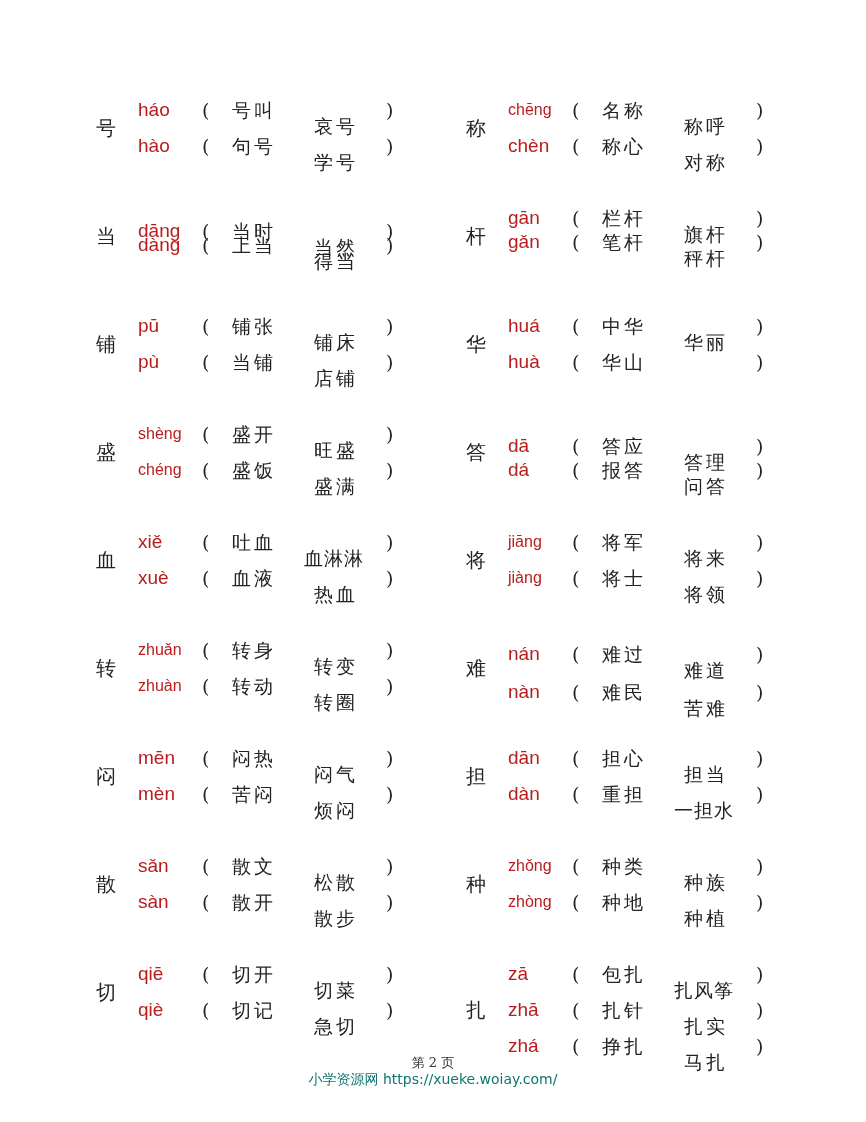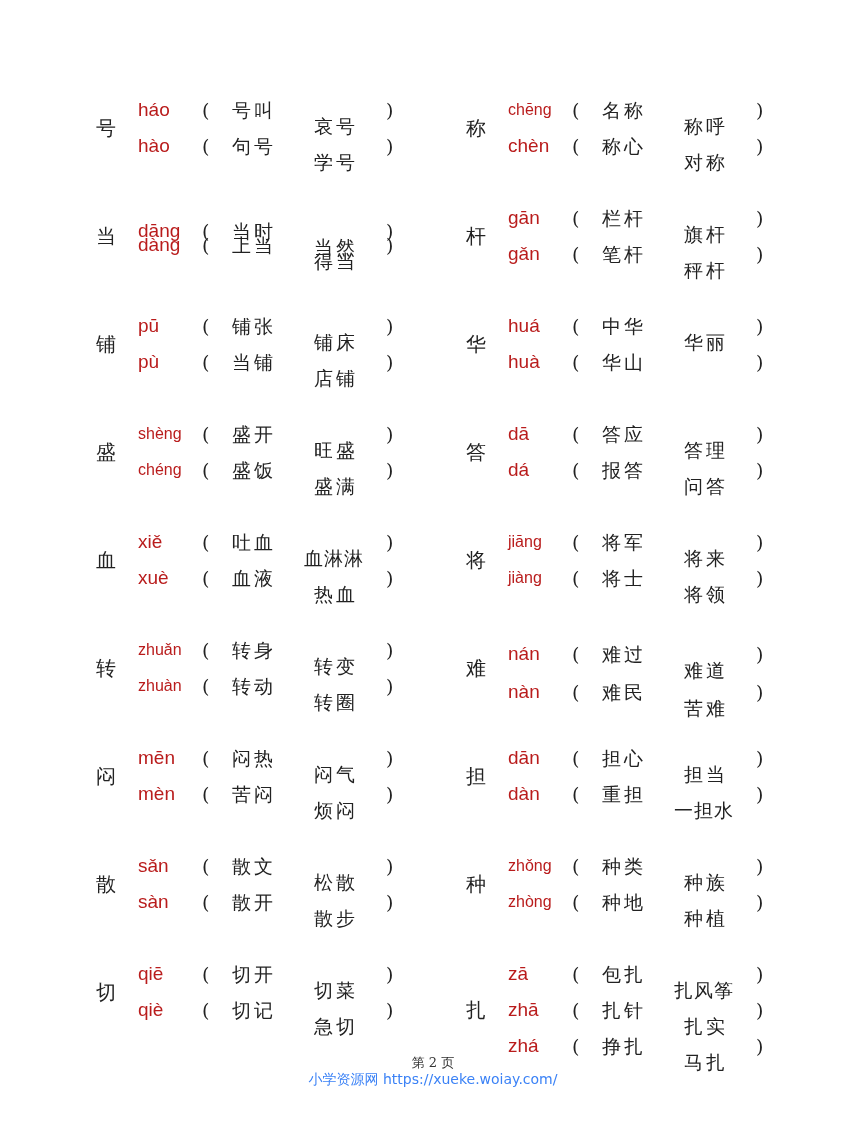--- a/index.html
+++ b/index.html
@@ -33,21 +33,21 @@
   }
   .w1 { left: 136px; }
   .w2 { left: 218px; margin-top: 16px; }
   .w2.long { left: 208px; letter-spacing: 1px; }
   .footer-page {
     position: absolute; top: 1054px; left: 0; width: 866px; text-align: center;
     font-family: "DejaVu Serif", serif; font-size: 13px; color: #333;
   }
   .footer-site {
     position: absolute; top: 1071px; left: 0; width: 866px; text-align: center;
-    font-family: "DejaVu Sans", sans-serif; font-size: 14px; color: #3b82f6;
+    font-family: "DejaVu Sans", sans-serif; font-size: 14px; color: #0f766e;
   }
 </style>
 </head>
 <body>
 
 <div class="col col-left" id="col-left">
     <div class="group" style="top: 92px;">
       <div class="char" style="top: 24px;">号</div>
       <div class="row" style="top: 0px;">
         <span class="py">háo</span>
@@ -221,21 +221,21 @@
     </div>
     <div class="group" style="top: 200px;">
       <div class="char" style="top: 24px;">杆</div>
       <div class="row" style="top: 0px;">
         <span class="py">gān</span>
         <span class="lp">(</span>
         <span class="w1">栏杆</span>
         <span class="w2">旗杆</span>
         <span class="rp">)</span>
       </div>
-      <div class="row" style="top: 36px; text-decoration: underline;">
+      <div class="row" style="top: 24px; text-decoration: underline;">
         <span class="py">gǎn</span>
         <span class="lp">(</span>
         <span class="w1">笔杆</span>
         <span class="w2">秤杆</span>
         <span class="rp">)</span>
       </div>
     </div>
     <div class="group" style="top: 308px;">
       <div class="char" style="top: 24px;">华</div>
       <div class="row" style="top: 0px;">
@@ -248,21 +248,21 @@
       <div class="row" style="top: 36px;">
         <span class="py">huà</span>
         <span class="lp">(</span>
         <span class="w1">华山</span>
         <span class="w2"></span>
         <span class="rp">)</span>
       </div>
     </div>
     <div class="group" style="top: 416px;">
       <div class="char" style="top: 24px;">答</div>
-      <div class="row" style="top: 0px;">
+      <div class="row" style="top: 12px;">
         <span class="py">dā</span>
         <span class="lp">(</span>
         <span class="w1">答应</span>
         <span class="w2">答理</span>
         <span class="rp">)</span>
       </div>
       <div class="row" style="top: 36px;">
         <span class="py">dá</span>
         <span class="lp">(</span>
         <span class="w1">报答</span>

